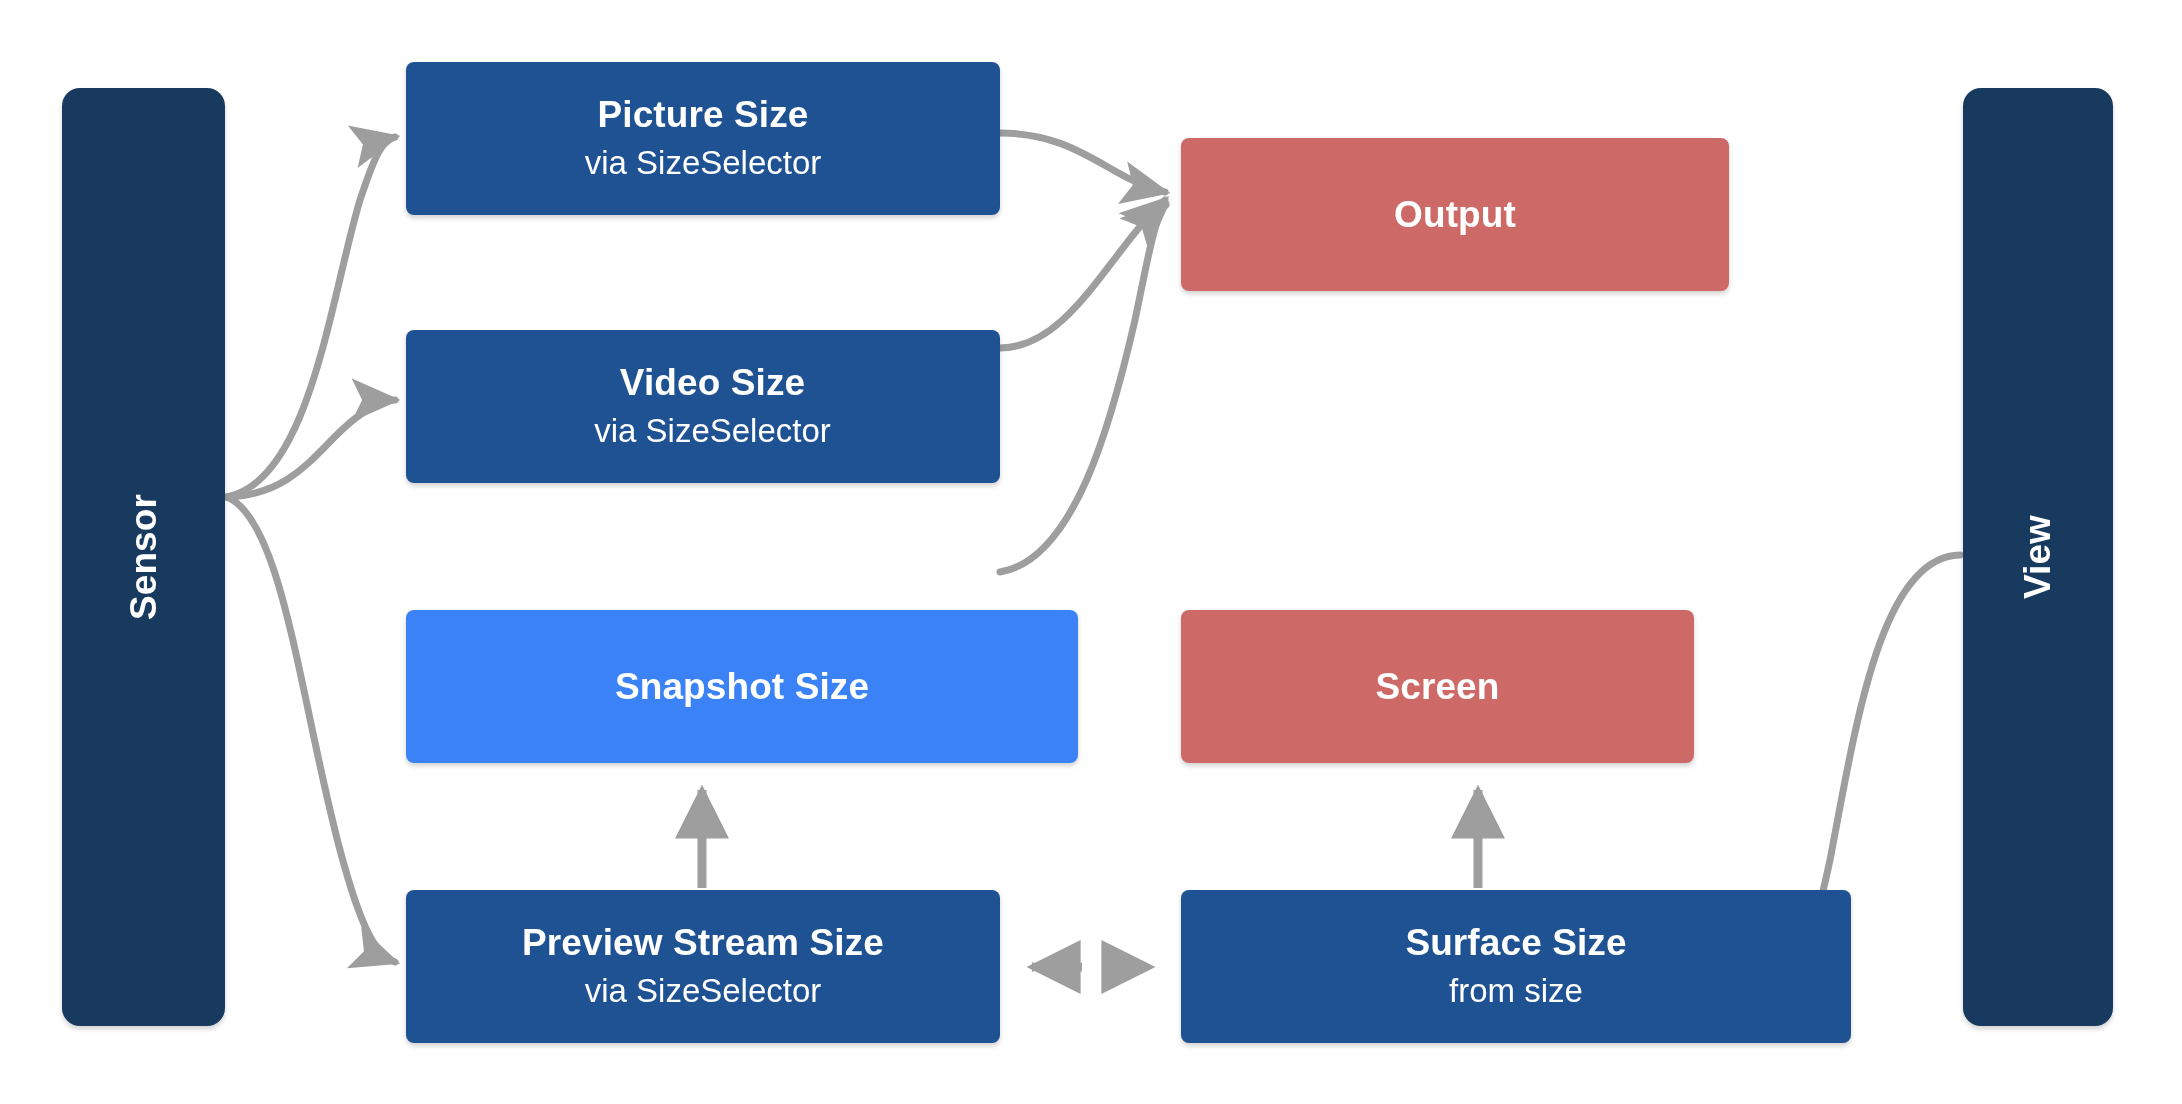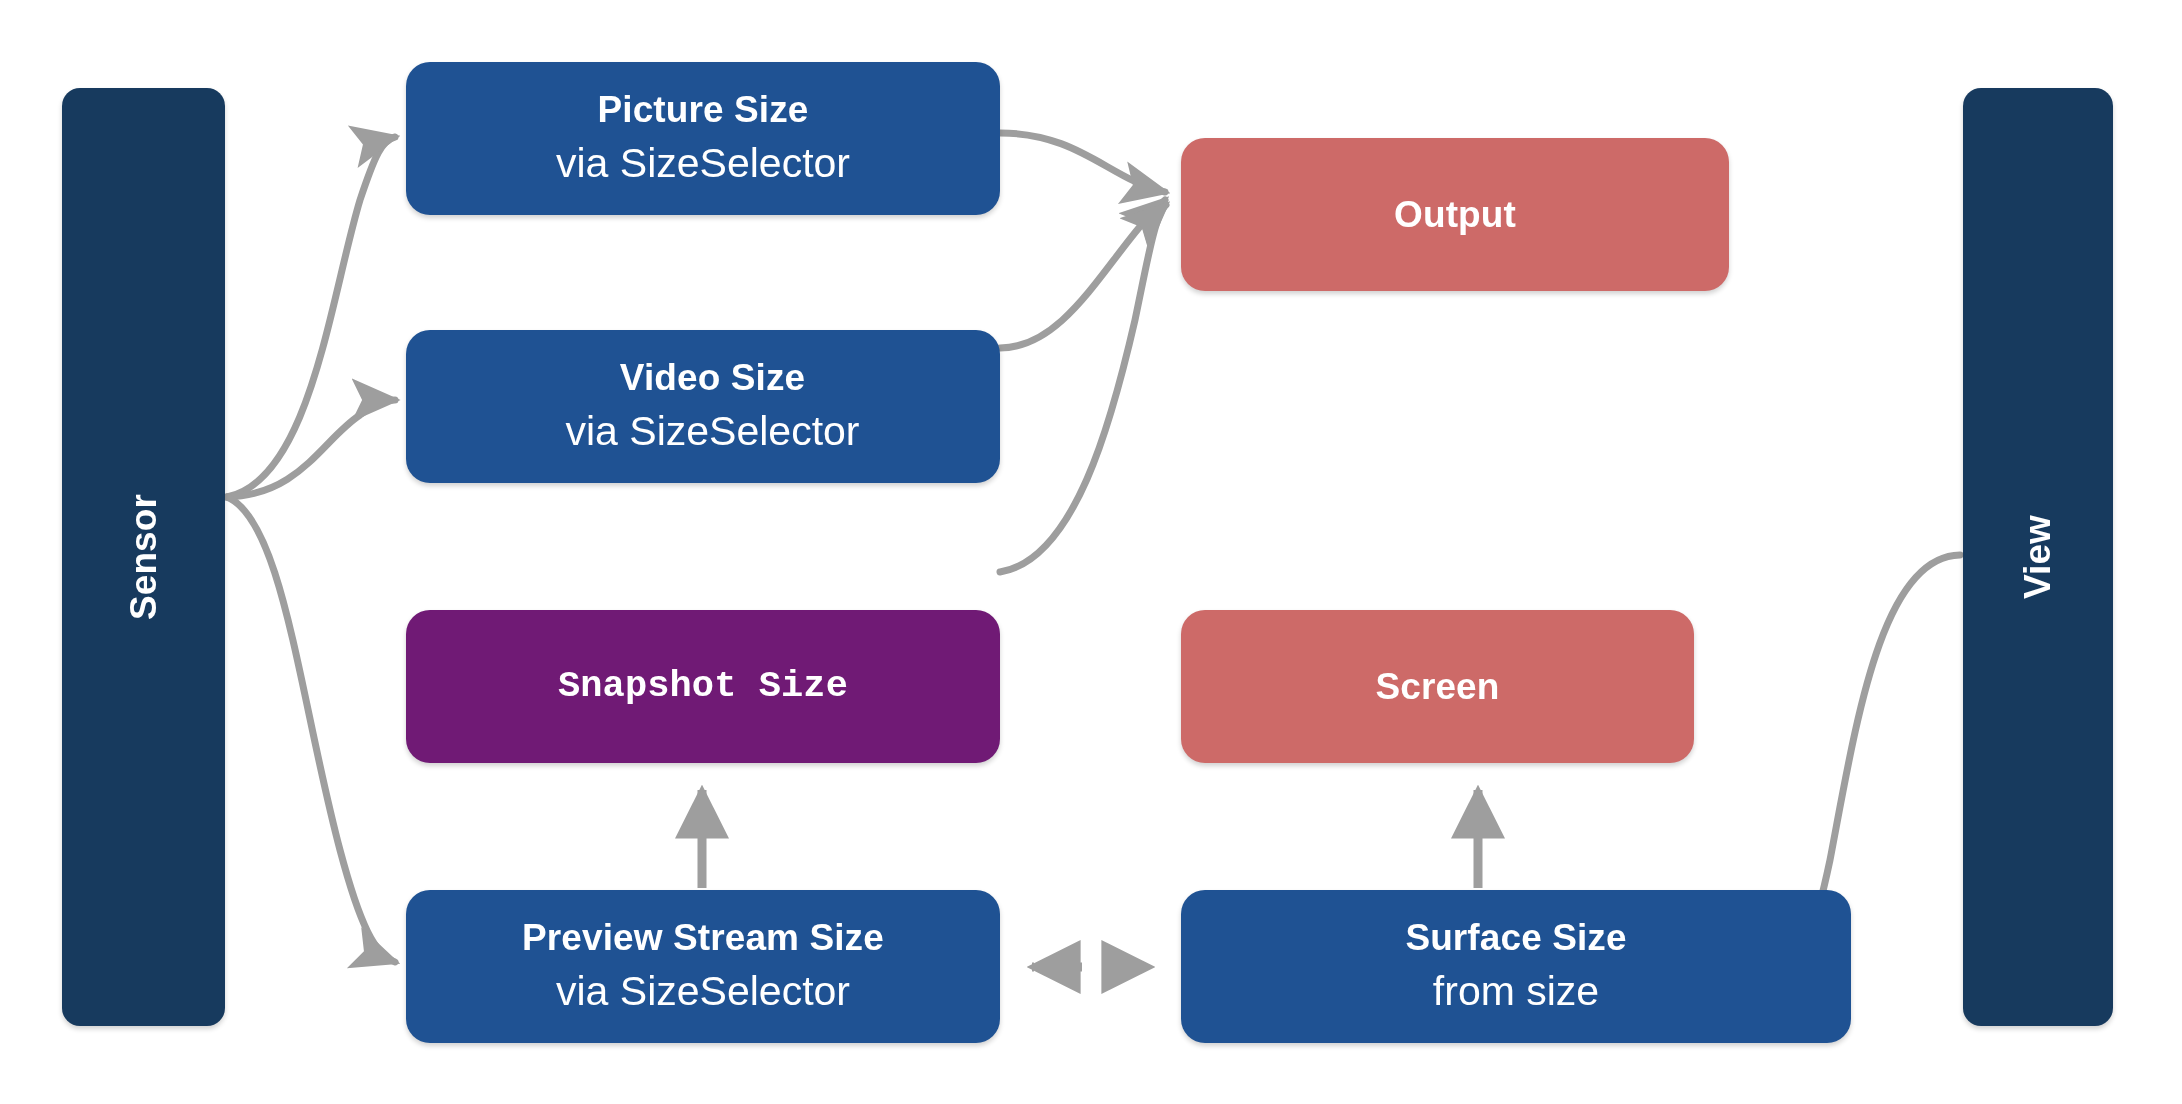--- a/index.html
+++ b/index.html
@@ -21,38 +21,38 @@
     position: absolute;
     left: 0;
     top: 0;
     width: 2182px;
     height: 1104px;
     pointer-events: none;
   }
   .node {
     position: absolute;
     box-sizing: border-box;
-    border-radius: 24px;
+    border-radius: 8px;
     display: flex;
     flex-direction: column;
     align-items: center;
     justify-content: center;
     text-align: center;
     color: #ffffff;
     box-shadow: 0 3px 5px rgba(0,0,0,0.18);
   }
   .node .title {
     font-weight: bold;
     font-size: 37px;
     line-height: 1.12;
     letter-spacing: 0.1px;
   }
   .node .subtitle {
     font-weight: normal;
-    font-size: 41px;
+    font-size: 33px;
     line-height: 1.2;
     margin-top: 8px;
   }
   .node.vertical {
     border-radius: 18px;
   }
   .node.vertical .title {
     writing-mode: vertical-rl;
     transform: rotate(180deg);
     font-size: 37px;
@@ -105,21 +105,21 @@
   <div class="node" style="left:406px; top:62px; width:594px; height:153px; background:#1F5293;">
     <div class="title">Picture Size</div>
     <div class="subtitle">via SizeSelector</div>
   </div>
 
   <div class="node" style="left:406px; top:330px; width:594px; height:153px; background:#1F5293;padding-left:19px;">
     <div class="title">Video Size</div>
     <div class="subtitle">via SizeSelector</div>
   </div>
 
-  <div class="node" style="left:406px; top:610px; width:594px; height:153px; background:#701a75;font-family:Liberation Mono, monospace;">
+  <div class="node" style="left:406px; top:610px; width:672px; height:153px; background:#3b82f6;">
     <div class="title">Snapshot Size</div>
   </div>
 
   <div class="node" style="left:406px; top:890px; width:594px; height:153px; background:#1F5293;">
     <div class="title">Preview Stream Size</div>
     <div class="subtitle">via SizeSelector</div>
   </div>
 
   <div class="node" style="left:1181px; top:138px; width:548px; height:153px; background:#CD6A68;">
     <div class="title">Output</div>

